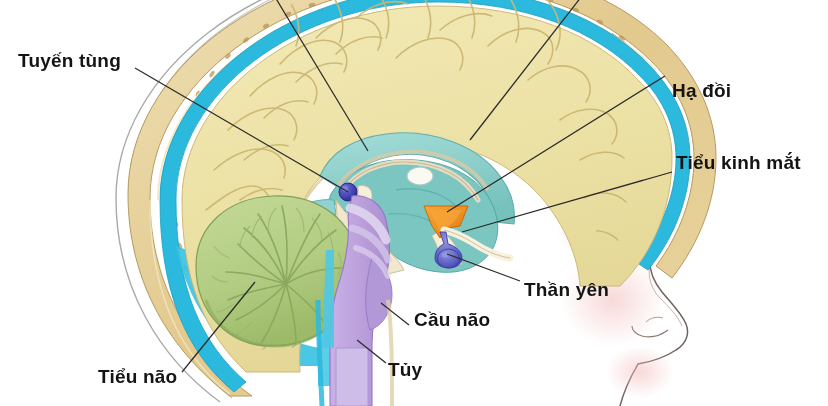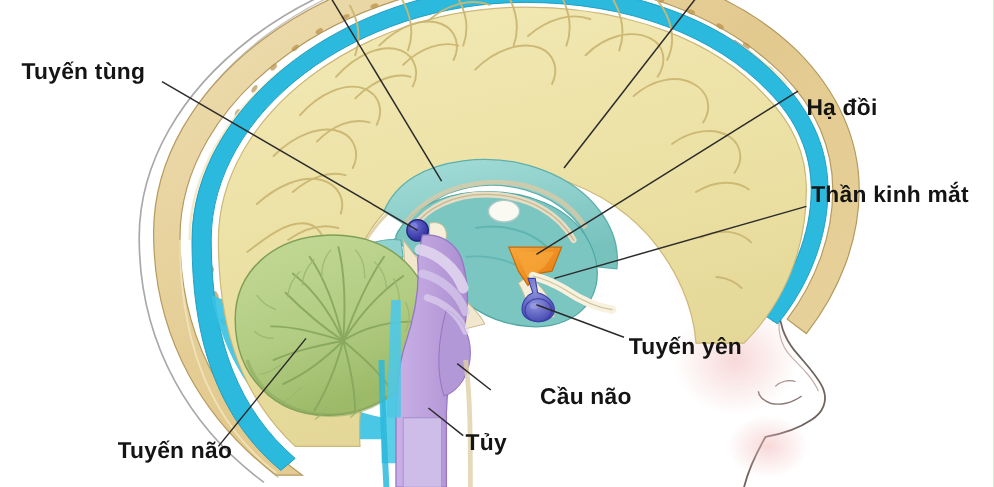--- a/index.html
+++ b/index.html
@@ -1,21 +1,21 @@
 <!DOCTYPE html>
 <html><head>
 <meta charset="utf-8">
 <title>Brain Anatomy Diagram</title>
 <style>
   html,body{margin:0;padding:0;background:#ffffff;}
   body{
     font-family:"Liberation Sans", sans-serif;
     width:828px;height:406px;overflow:hidden;position:relative;
   }
-  #stage{position:relative;width:828px;height:406px;background:#84cc16;}
+  #stage{position:relative;width:828px;height:406px;background:#4d7c0f;}
   #stage svg{position:absolute;left:0;top:0;}
   .lbl{
     position:absolute;
     font-family:"Liberation Sans", sans-serif;
     font-weight:bold;
     color:#141414;
     white-space:nowrap;
     letter-spacing:.2px;
     line-height:1;
     -webkit-font-smoothing:antialiased;
@@ -426,20 +426,20 @@
         <line x1="520" y1="281" x2="447" y2="254"></line>
         <line x1="409" y1="325" x2="381" y2="303"></line>
         <line x1="386" y1="363" x2="357" y2="340"></line>
         <line x1="182" y1="372" x2="255" y2="282"></line>
       </g>
   </svg>
 
   <div id="label-layer">
       <div class="lbl lbl-lg" style="left: 18px; top: 51px;">Tuyến tùng</div>
       <div class="lbl lbl-lg" style="left: 672px; top: 81px;">Hạ đồi</div>
-      <div class="lbl lbl-lg" style="left: 676px; top: 153px;">Thần kinh mắt</div>
-      <div class="lbl lbl-lg" style="left: 524px; top: 280px;">Tuyến yên</div>
-      <div class="lbl lbl-lg" style="left: 414px; top: 322px; margin-left: 36px;">Cầu não</div>
+      <div class="lbl lbl-lg" style="left: 676px; top: 153px;">Tiểu kinh mắt</div>
+      <div class="lbl lbl-lg" style="left: 524px; top: 280px;">Thần yên</div>
+      <div class="lbl lbl-lg" style="left: 414px; top: 310px;">Cầu não</div>
       <div class="lbl lbl-lg" style="left: 388px; top: 360px;">Tủy</div>
-      <div class="lbl lbl-lg" style="left: 98px; top: 367px;">Tuyến não</div>
+      <div class="lbl lbl-lg" style="left: 98px; top: 367px;">Tiểu não</div>
     </div>
 
 </div>
 
 </body></html>

